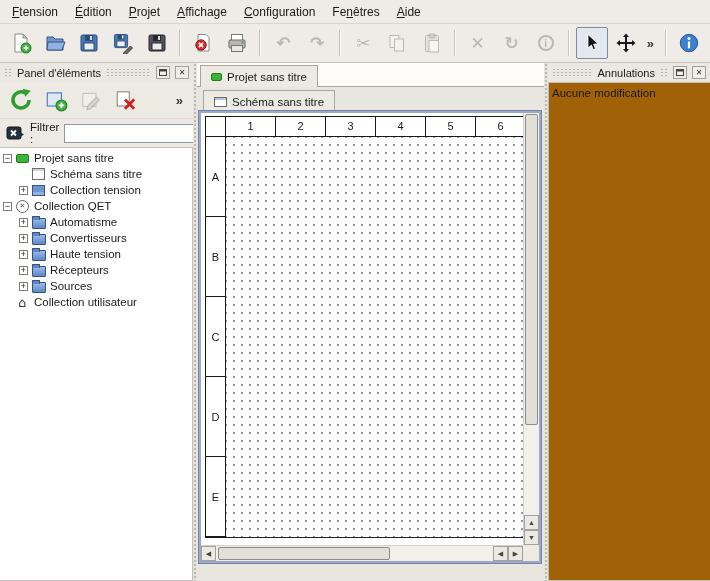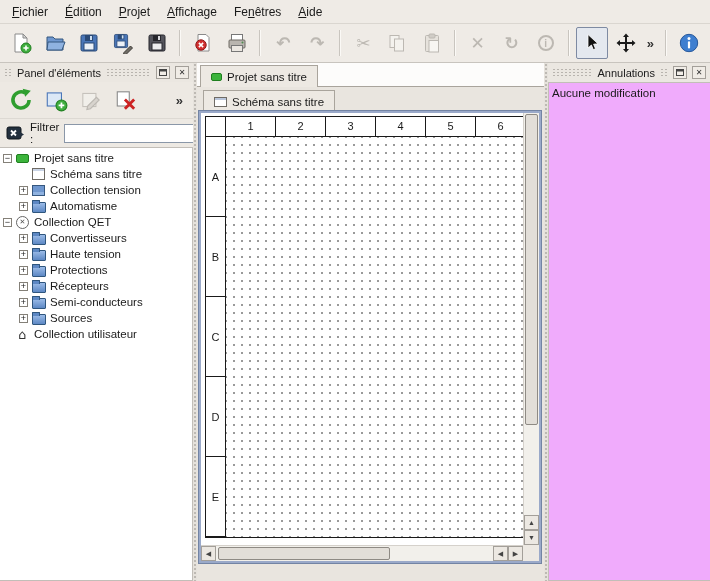--- a/index.html
+++ b/index.html
@@ -113,38 +113,39 @@
             font-size:7px; line-height:1; color:#444; display:flex; align-items:center; justify-content:center; padding:0; }
   .vsb .sb-btn { width:15px; }
   .vsb-buttons { position:absolute; bottom:0; left:0; display:flex; flex-direction:column; }
   .v-thumb { position:absolute; left:1px; top:1px; width:13px; height:72%;
              background:#E2DED8; border:1px solid #8E8A84; border-radius:2px; }
   .h-thumb { height:13px; margin-top:1px; width:62%; background:#E2DED8; border:1px solid #8E8A84; border-radius:2px; margin-left:2px; }
   .h-track { flex:1; display:flex; }
   .hsb-right { display:flex; }
 
   
-  .undo-list { flex:1; background:#f0abfc; border:1px solid #C2BEB8; border-right:none; font-size:11.5px; padding:2px 3px; }
+  .undo-list { flex:1; background:#a16207; border:1px solid #C2BEB8; border-right:none; font-size:11.5px; padding:2px 3px; }
   .undo-row { height:16px; display:flex; align-items:center; white-space:nowrap; }
 </style>
 </head>
 <body>
 
 <div class="app">
 
   <div class="menubar">
 
-      <span class="menu-item"><span></span><span class="mkey">F</span><span>ichier</span></span>
+      <span class="menu-item"><span></span><span class="mkey">F</span><span>tension</span></span>
 
       <span class="menu-item"><span></span><span class="mkey">É</span><span>dition</span></span>
 
       <span class="menu-item"><span></span><span class="mkey">P</span><span>rojet</span></span>
 
       <span class="menu-item"><span></span><span class="mkey">A</span><span>ffichage</span></span>
 
+      <span class="menu-item"><span></span><span class="mkey">C</span><span>onfiguration</span></span>
 
       <span class="menu-item"><span>Fe</span><span class="mkey">n</span><span>êtres</span></span>
 
       <span class="menu-item"><span></span><span class="mkey">A</span><span>ide</span></span>
     </div>
 
   <div class="toolbar">
     <button class="tbtn">
       <svg width="22" height="22" viewBox="0 0 22 22">
         <path d="M5 2 h8 l4 4 v14 H5 z" fill="#fff" stroke="#8A8A8A"></path>
@@ -332,69 +333,57 @@
           </div>
 
           <div class="tree-row">
             <span class="indent lvl1"></span>
             <span class="expander plus"></span>
             <span class="ticon project-collection-icon"></span>
             <span class="tlabel">Collection tension</span>
           </div>
 
           <div class="tree-row">
-            <span class="indent lvl1"></span>
-            <span class="expander plus"></span>
-            <span class="ticon folder-icon"></span>
-            <span class="tlabel">Automatisme</span>
-          </div>
-
-          <div class="tree-row">
             <span class="indent lvl0"></span>
             <span class="expander minus"></span>
             <span class="ticon qet-collection-icon"></span>
             <span class="tlabel">Collection QET</span>
           </div>
 
+          <div class="tree-row">
+            <span class="indent lvl1"></span>
+            <span class="expander plus"></span>
+            <span class="ticon folder-icon"></span>
+            <span class="tlabel">Automatisme</span>
+          </div>
+
 
 
           <div class="tree-row">
             <span class="indent lvl1"></span>
             <span class="expander plus"></span>
             <span class="ticon folder-icon"></span>
             <span class="tlabel">Convertisseurs</span>
           </div>
 
           <div class="tree-row">
             <span class="indent lvl1"></span>
             <span class="expander plus"></span>
             <span class="ticon folder-icon"></span>
             <span class="tlabel">Haute tension</span>
           </div>
 
-          <div class="tree-row">
-            <span class="indent lvl1"></span>
-            <span class="expander plus"></span>
-            <span class="ticon folder-icon"></span>
-            <span class="tlabel">Protections</span>
-          </div>
 
           <div class="tree-row">
             <span class="indent lvl1"></span>
             <span class="expander plus"></span>
             <span class="ticon folder-icon"></span>
             <span class="tlabel">Récepteurs</span>
           </div>
 
-          <div class="tree-row">
-            <span class="indent lvl1"></span>
-            <span class="expander plus"></span>
-            <span class="ticon folder-icon"></span>
-            <span class="tlabel">Semi-conducteurs</span>
-          </div>
 
           <div class="tree-row">
             <span class="indent lvl1"></span>
             <span class="expander plus"></span>
             <span class="ticon folder-icon"></span>
             <span class="tlabel">Sources</span>
           </div>
 
           <div class="tree-row">
             <span class="indent lvl0"></span>

